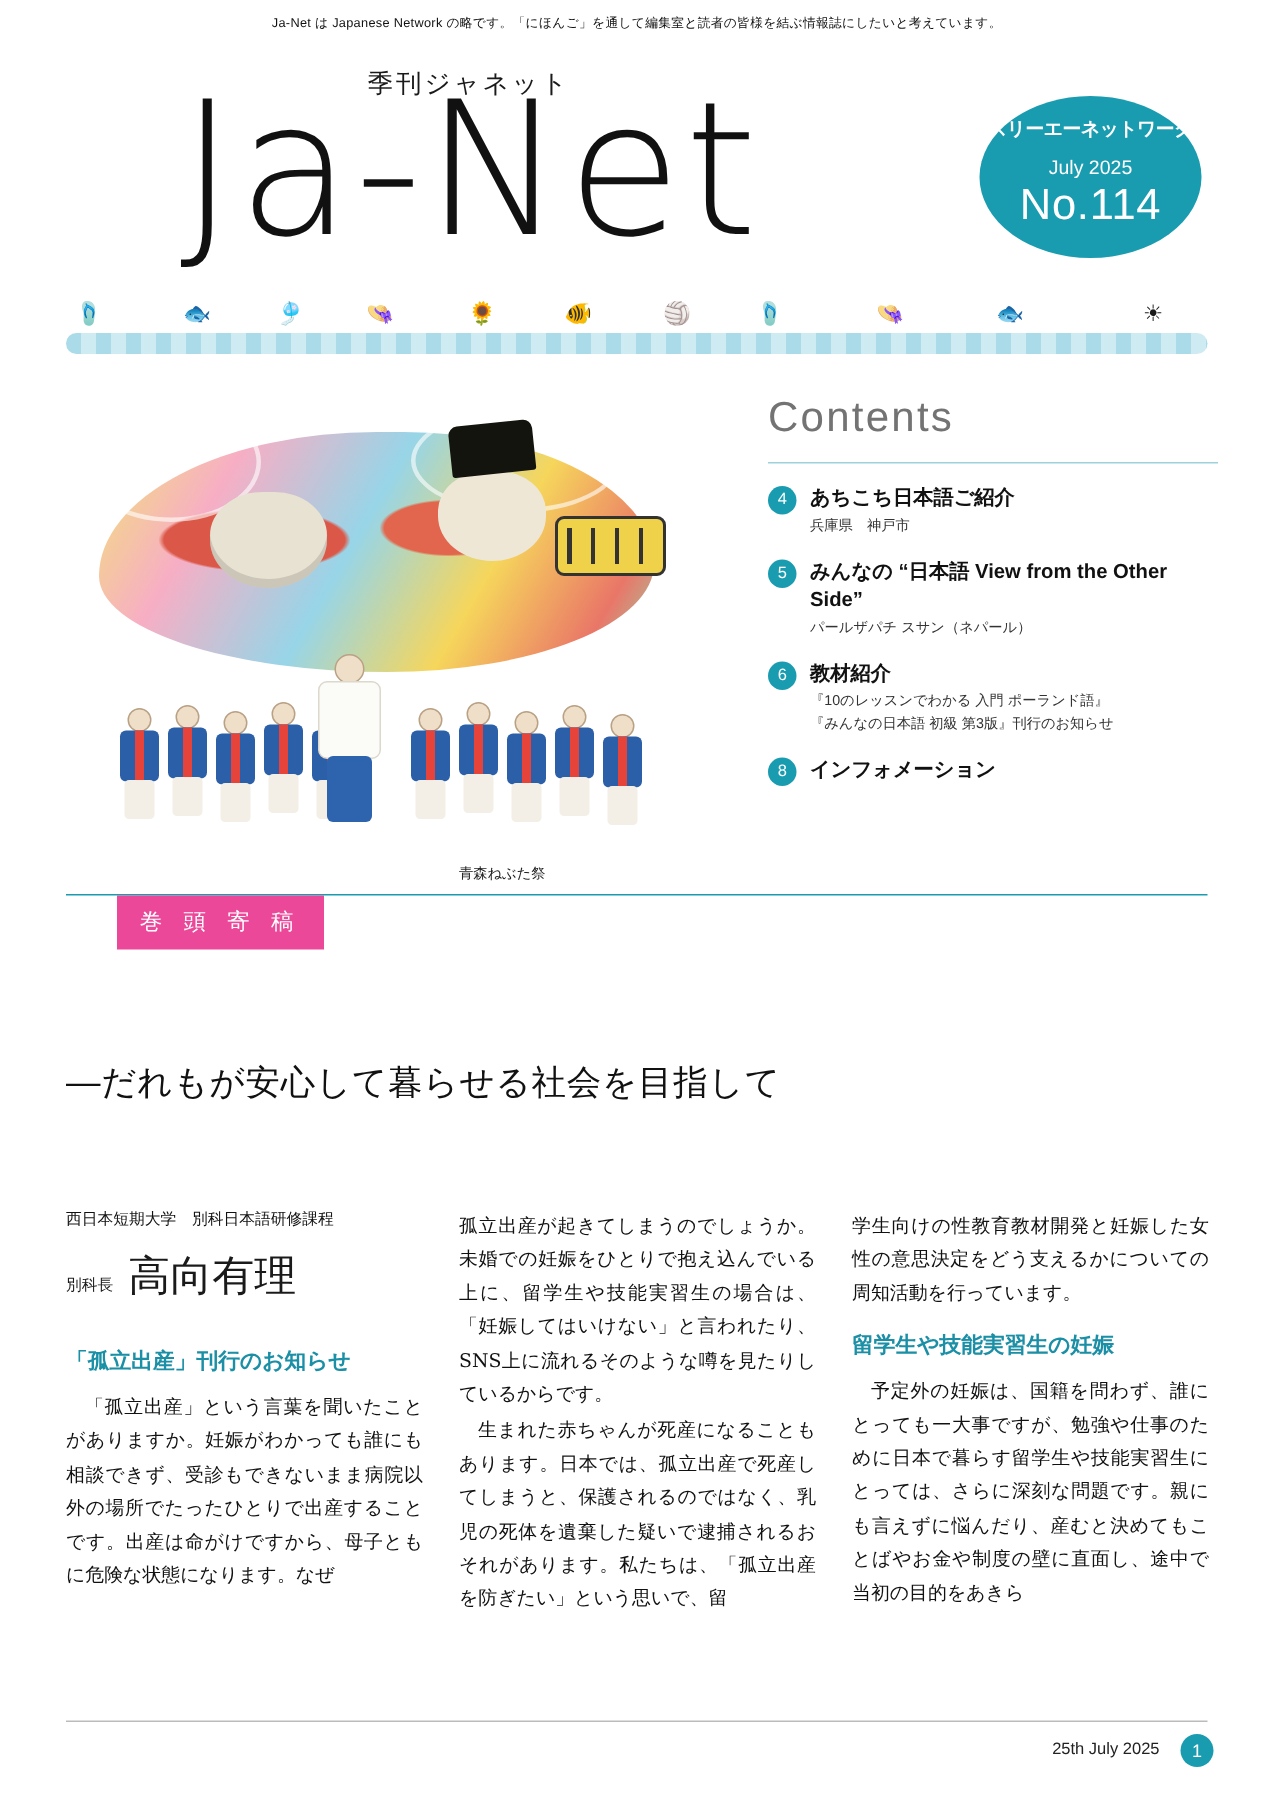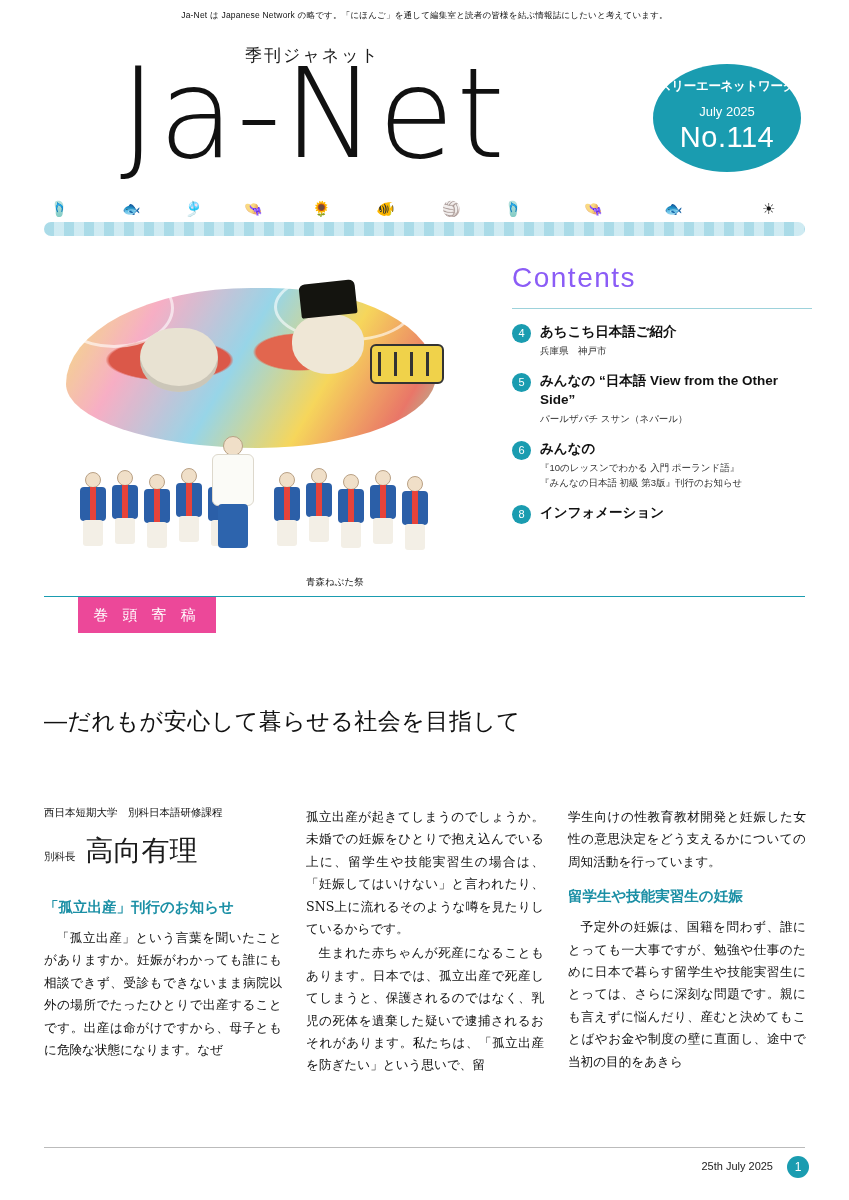--- a/index.html
+++ b/index.html
@@ -215,21 +215,21 @@
   
   .contents {
     position: absolute;
     top: 262px; left: 512px;
     width: 300px;
   }
   .contents h2 {
     font-size: 28px;
     font-weight: 300;
     letter-spacing: 1.5px;
-    color: #8b5cf6;
+    color: #737373;
     margin-bottom: 14px;
   }
   .contents .rule {
     height: 1px; background: #9dd2db; margin-bottom: 14px;
   }
   .toc-item { display: flex; margin-bottom: 14px; }
   .toc-num {
     flex: 0 0 19px;
     width: 19px; height: 19px;
     border-radius: 50%;
@@ -482,21 +482,21 @@
       <div class="toc-num">5</div>
       <div class="toc-body">
         <div class="toc-title">みんなの “日本語 View from the Other Side”</div>
         <div class="toc-sub">パールザパチ スサン（ネパール）</div>
       </div>
     </div>
 
     <div class="toc-item">
       <div class="toc-num">6</div>
       <div class="toc-body">
-        <div class="toc-title">みんなの</div>
+        <div class="toc-title">教材紹介</div>
         <div class="toc-sub" style="white-space:pre-line">『10のレッスンでわかる 入門 ポーランド語』
 『みんなの日本語 初級 第3版』刊行のお知らせ</div>
       </div>
     </div>
 
     <div class="toc-item">
       <div class="toc-num">8</div>
       <div class="toc-body">
         <div class="toc-title">インフォメーション</div>
       </div>

